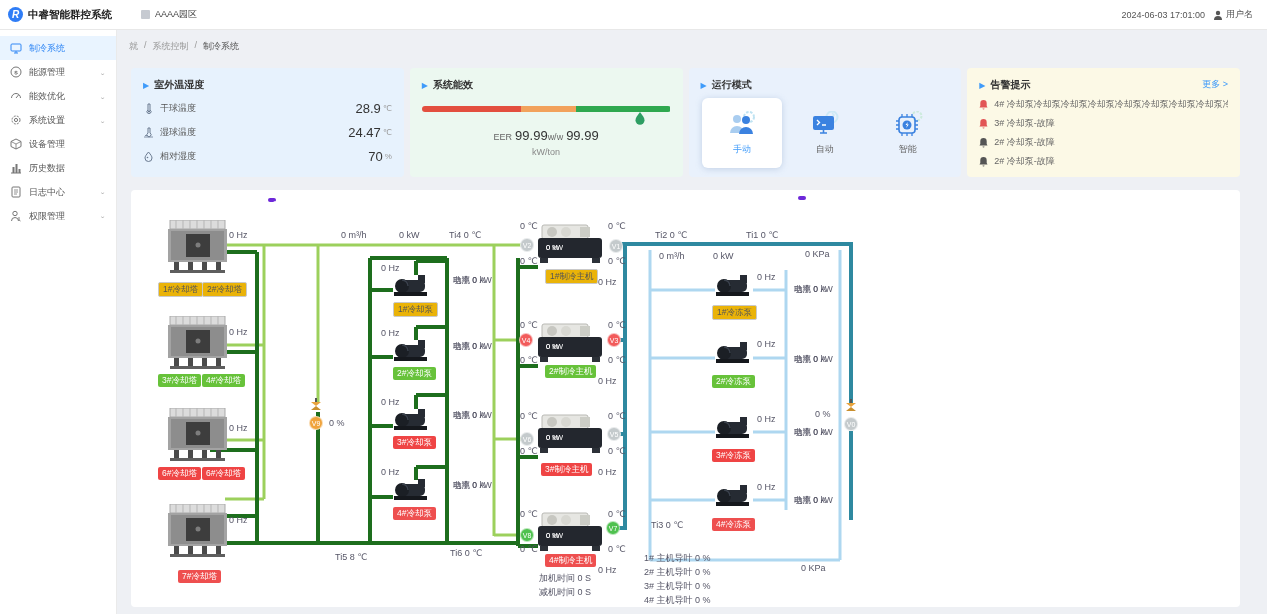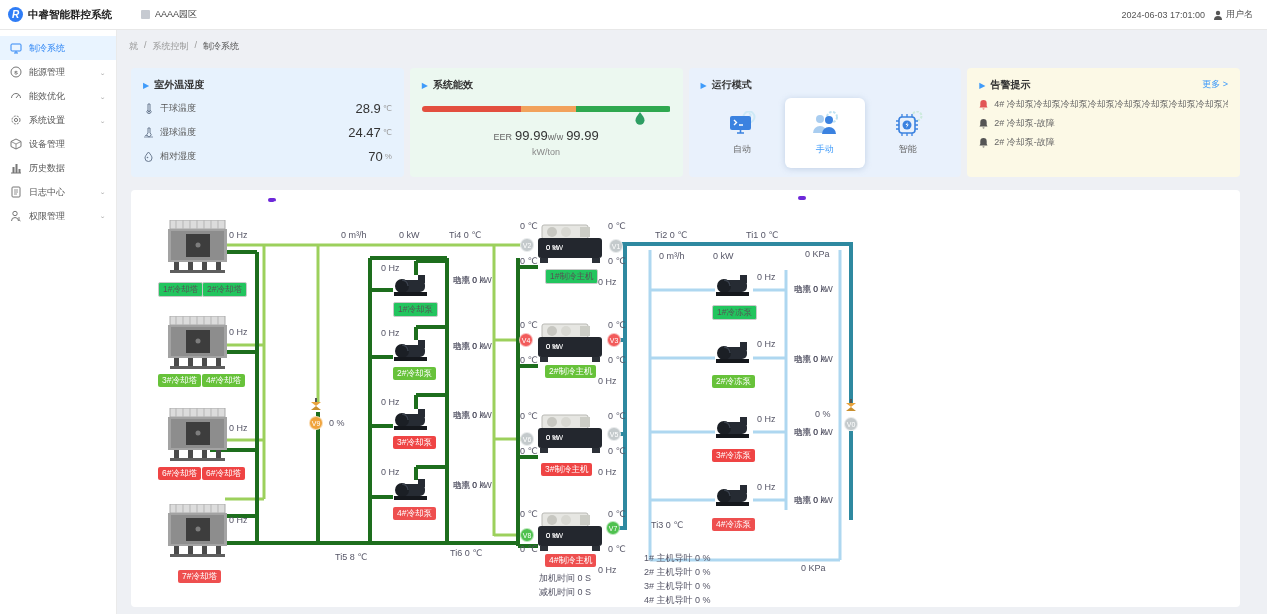--- a/index.html
+++ b/index.html
@@ -54,21 +54,21 @@
     overflow:hidden; max-width:255px; }
   .bell { width:9px; height:10px; flex:0 0 9px; }
   
   .diagram { position:absolute; left:131px; top:190px; width:1109px; height:417px; background:#fff;
     border-radius:4px; }
   .diagram * { position:absolute; }
   .pipes { left:0; top:0; }
   .lbl { font-size:9px; color:#556; white-space:nowrap; }
   .lbl2 { font-size:8.5px; color:#556; white-space:nowrap; line-height:12px; }
   .badge { font-size:8.5px; padding:1px 4px; border-radius:2px; white-space:nowrap; line-height:11px; }
-  .badge.w { background:#22c55e; border:1px solid #c9c9c9; color:#555; }
+  .badge.w { background:#eab308; border:1px solid #c9c9c9; color:#555; }
   .badge.g { background:#67c23a; color:#fff; }
   .badge.o { background:#ef4444; color:#fff; }
   .badge.r { background:#ee4f4f; color:#fff; }
   .bluebadge { background:#6d28d9; color:#fff; border-radius:3px; padding:2px 4px; font-size:8px;
     line-height:11px; white-space:nowrap; z-index:3; }
   .valve { width:14px; height:14px; border-radius:50%; color:#fff; font-size:7px; display:flex;
     align-items:center; justify-content:center; z-index:3; border:1px solid rgba(255,255,255,.6); }
   .v-gray{background:#c4cacc;} .v-red{background:#f25b5b;} .v-green{background:#4fc14f;} .v-orange{background:#f0a33b;}
   .chiller-txt { width:58px; color:#fff; font-size:7.5px; display:flex; justify-content:space-between;
     padding:0 5px; z-index:3; }
@@ -267,40 +267,40 @@
     </div>
     <div class="eff-unit">kW/ton</div>
   </div>
 
   <div class="card c-mode">
     <div class="card-title">
         <span class="tri">▶</span>
       <span>运行模式</span>
       </div>
     <div class="modes">
+      <div class="mode-item sel">
+        <svg width="30" height="26" viewBox="0 0 30 26">
+          <circle cx="22" cy="6" r="5" fill="none" stroke="#bfe3f2" stroke-width="2" stroke-dasharray="2.5 1.5"></circle>
+          <circle cx="10" cy="8" r="4" fill="#a9cdf0"></circle>
+            <path d="M3 22a7 7 0 0 1 14 0z" fill="#a9cdf0"></path>
+          <circle cx="19" cy="9" r="4" fill="#3b82e0"></circle>
+            <path d="M12 23a7 7 0 0 1 14 0z" fill="#3b82e0"></path>
+        </svg>
+        <span>手动</span>
+      </div>
       <div class="mode-item">
         <svg width="30" height="26" viewBox="0 0 30 26">
           <circle cx="22" cy="6" r="5.5" fill="none" stroke="#cde9f6" stroke-width="2"></circle>
             <path d="M22 2l2 2-2 2" fill="none" stroke="#cde9f6" stroke-width="1.5"></path>
           <rect x="3" y="5" width="21" height="14" rx="2" fill="#3b82e0"></rect>
           <path d="M7 9l2.5 2.5L7 14" stroke="#fff" stroke-width="1.4" fill="none"></path>
             <path d="M12 14h4" stroke="#fff" stroke-width="1.4"></path>
           <path d="M10 22h7M13.5 19v3" stroke="#3b82e0" stroke-width="1.6"></path>
         </svg>
         <span>自动</span>
-      </div>
-      <div class="mode-item sel">
-        <svg width="30" height="26" viewBox="0 0 30 26">
-          <circle cx="22" cy="6" r="5" fill="none" stroke="#bfe3f2" stroke-width="2" stroke-dasharray="2.5 1.5"></circle>
-          <circle cx="10" cy="8" r="4" fill="#a9cdf0"></circle>
-            <path d="M3 22a7 7 0 0 1 14 0z" fill="#a9cdf0"></path>
-          <circle cx="19" cy="9" r="4" fill="#3b82e0"></circle>
-            <path d="M12 23a7 7 0 0 1 14 0z" fill="#3b82e0"></path>
-        </svg>
-        <span>手动</span>
       </div>
       <div class="mode-item">
         <svg width="30" height="26" viewBox="0 0 30 26">
           <circle cx="24" cy="5" r="4.5" fill="none" stroke="#cdebdd" stroke-width="2" stroke-dasharray="2.5 1.5"></circle>
           <rect x="6" y="6" width="16" height="16" rx="3" fill="none" stroke="#3b82e0" stroke-width="1.6"></rect>
           <path d="M9 6V3M14 6V3M19 6V3M9 25v-3M14 25v-3M19 25v-3M6 10H3M6 14H3M6 18H3M25 10h-3M25 14h-3M25 18h-3" stroke="#3b82e0" stroke-width="1.3"></path>
           <circle cx="14" cy="14" r="4.5" fill="#3b82e0"></circle>
             <path d="M14.8 11l-2.3 3h1.6l-.9 3 2.6-3.4h-1.6z" fill="#fff"></path>
         </svg>
         <span>智能</span>
@@ -313,20 +313,27 @@
         <span class="tri">▶</span>
       <span>告警提示</span>
       </div>
     <span class="alarm-more">更多 &gt;</span>
     <div class="al-row">
       <svg class="bell" viewBox="0 0 9 10">
           <path d="M4.5 0a3.2 3.2 0 0 0-3.2 3.2V6L.5 7.5h8L7.7 6V3.2A3.2 3.2 0 0 0 4.5 0z" fill="#e25555"></path>
           <path d="M3.5 8.5a1 1 0 0 0 2 0z" fill="#e25555"></path>
         </svg>
       <span>4# 冷却泵冷却泵冷却泵冷却泵冷却泵冷却泵冷却泵冷却泵冷却泵冷却...</span>
+    </div>
+    <div class="al-row">
+      <svg class="bell" viewBox="0 0 9 10">
+          <path d="M4.5 0a3.2 3.2 0 0 0-3.2 3.2V6L.5 7.5h8L7.7 6V3.2A3.2 3.2 0 0 0 4.5 0z" fill="#e25555"></path>
+          <path d="M3.5 8.5a1 1 0 0 0 2 0z" fill="#e25555"></path>
+        </svg>
+      <span>3# 冷却泵-故障</span>
     </div>
     <div class="al-row">
       <svg class="bell" viewBox="0 0 9 10">
           <path d="M4.5 0a3.2 3.2 0 0 0-3.2 3.2V6L.5 7.5h8L7.7 6V3.2A3.2 3.2 0 0 0 4.5 0z" fill="#555"></path>
           <path d="M3.5 8.5a1 1 0 0 0 2 0z" fill="#555"></path>
         </svg>
       <span>2# 冷却泵-故障</span>
     </div>
     <div class="al-row">
       <svg class="bell" viewBox="0 0 9 10">

